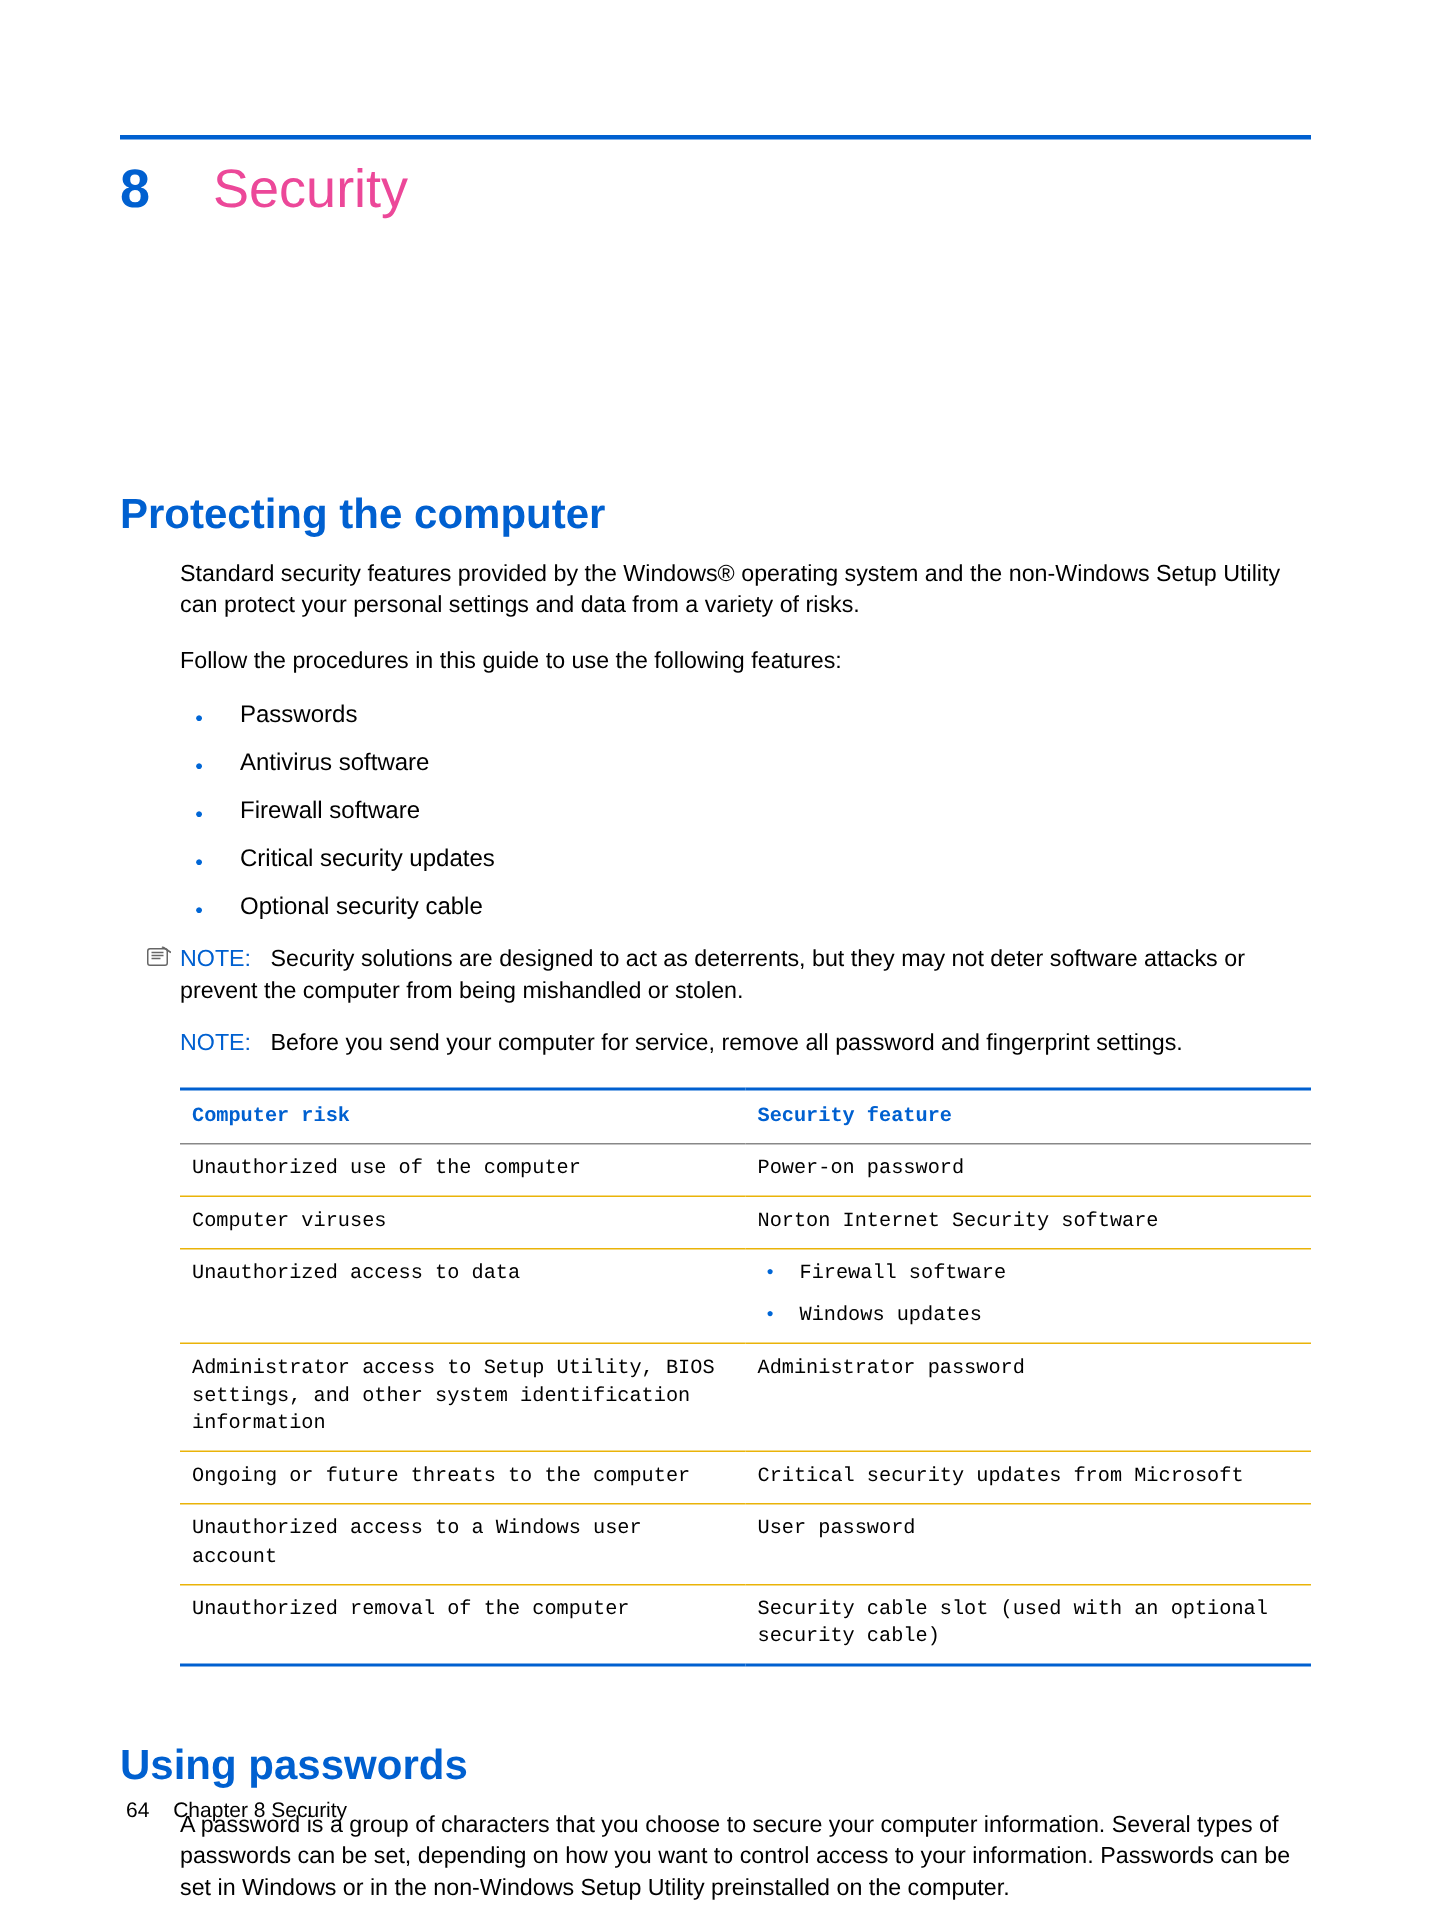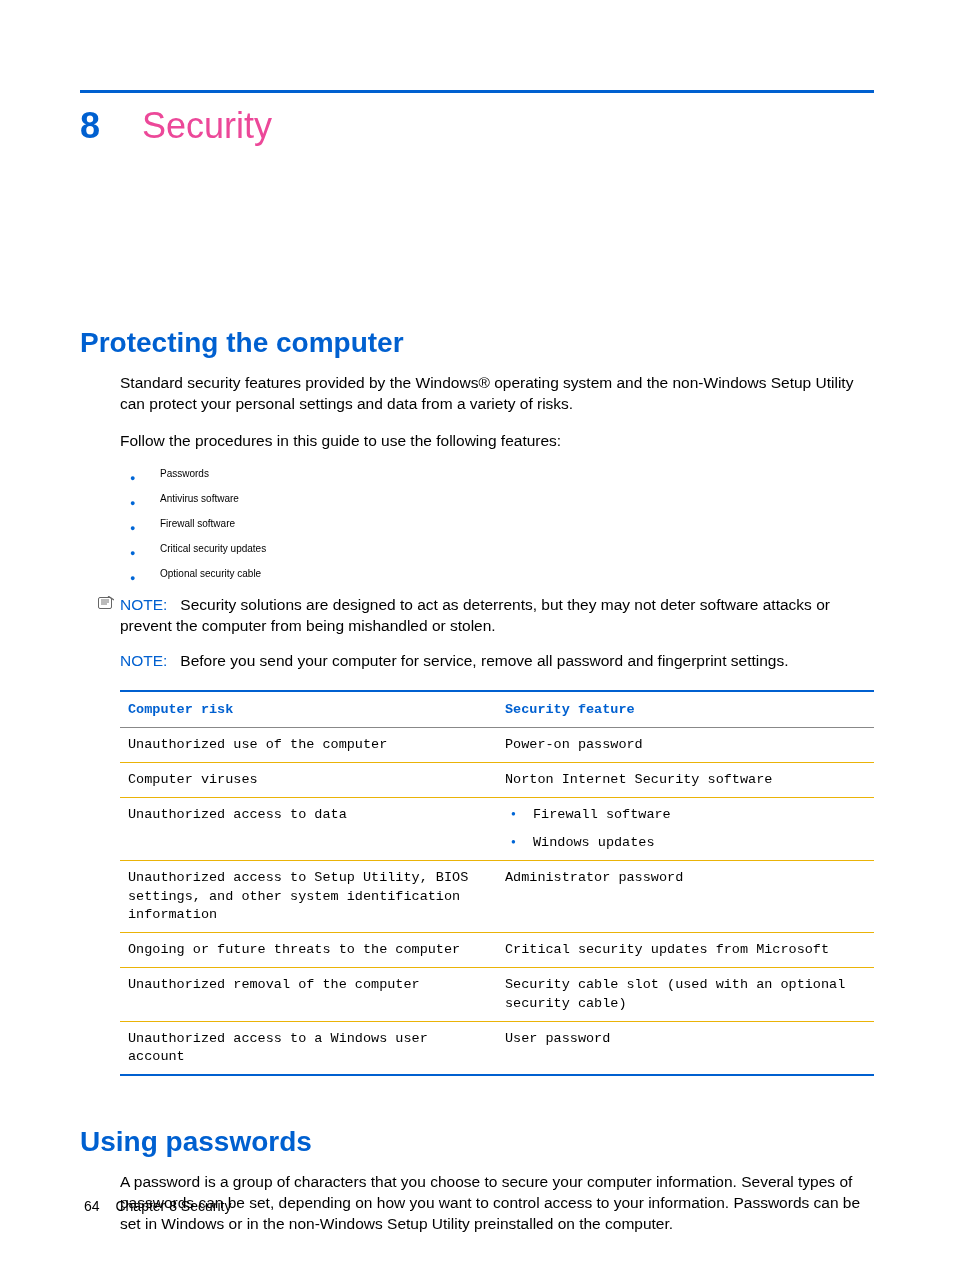--- a/index.html
+++ b/index.html
@@ -48,21 +48,21 @@
     font-size: 15.5px;
     line-height: 1.35;
     margin-bottom: 16px;
   }
   ul.bullets {
     list-style: none;
     margin: 0 0 16px 0;
     padding: 0;
   }
   ul.bullets li {
-    font-size: 10px;
+    font-size: 16px;
     position: relative;
     padding-left: 40px;
     margin-bottom: 14px;
   }
   ul.bullets li::before {
     content: "●";
     color: #0066d6;
     font-size: 9px;
     position: absolute;
     left: 10px;
@@ -215,34 +215,34 @@
       <tr>
         <td>Unauthorized access to data</td>
         <td>
           <ul class="cell-bullets">
             <li>Firewall software</li>
             <li>Windows updates</li>
           </ul>
         </td>
       </tr>
       <tr>
-        <td>Unauthorized access to Setup Utility, BIOS settings, and other system identification information</td>
+        <td>Administrator access to Setup Utility, BIOS settings, and other system identification information</td>
         <td>Administrator password</td>
       </tr>
       <tr>
         <td>Ongoing or future threats to the computer</td>
         <td>Critical security updates from Microsoft</td>
       </tr>
       <tr>
+        <td>Unauthorized access to a Windows user account</td>
+        <td>User password</td>
+      </tr>
+      <tr>
         <td>Unauthorized removal of the computer</td>
         <td>Security cable slot (used with an optional security cable)</td>
-      </tr>
-      <tr>
-        <td>Unauthorized access to a Windows user account</td>
-        <td>User password</td>
       </tr>
     </tbody>
   </table>
 
   <div class="section-title">Using passwords</div>
   <div class="body-indent">
     <p class="para">A password is a group of characters that you choose to secure your computer information. Several types of passwords can be set, depending on how you want to control access to your information. Passwords can be set in Windows or in the non-Windows Setup Utility preinstalled on the computer.</p>
   </div>
 </div>
 

